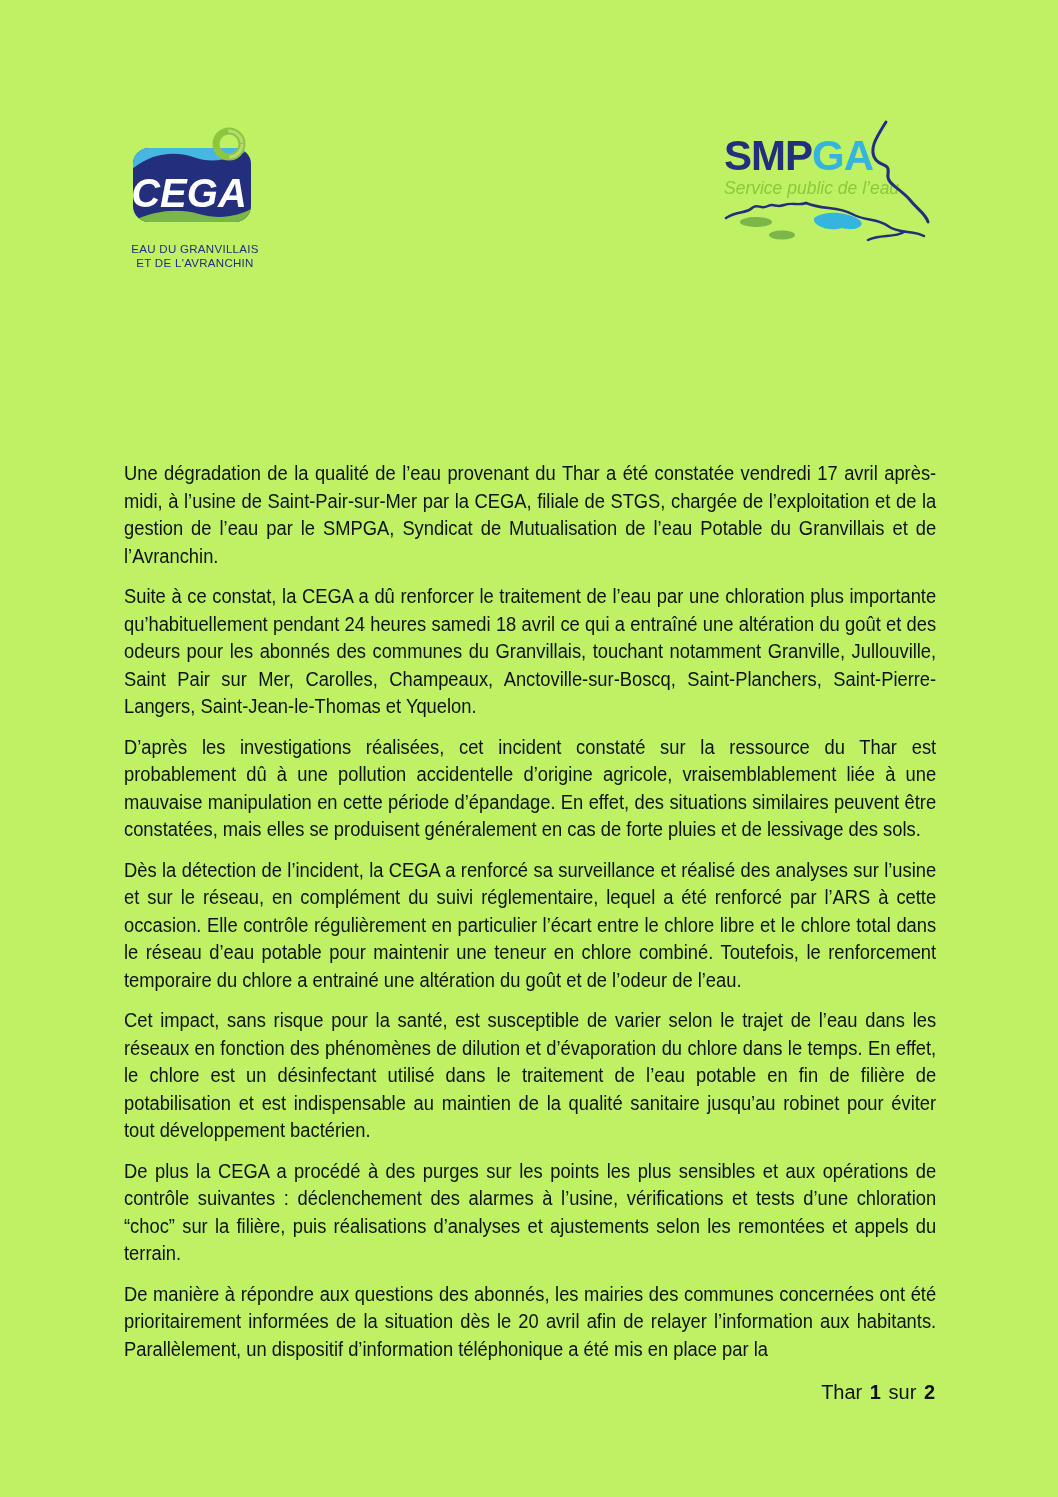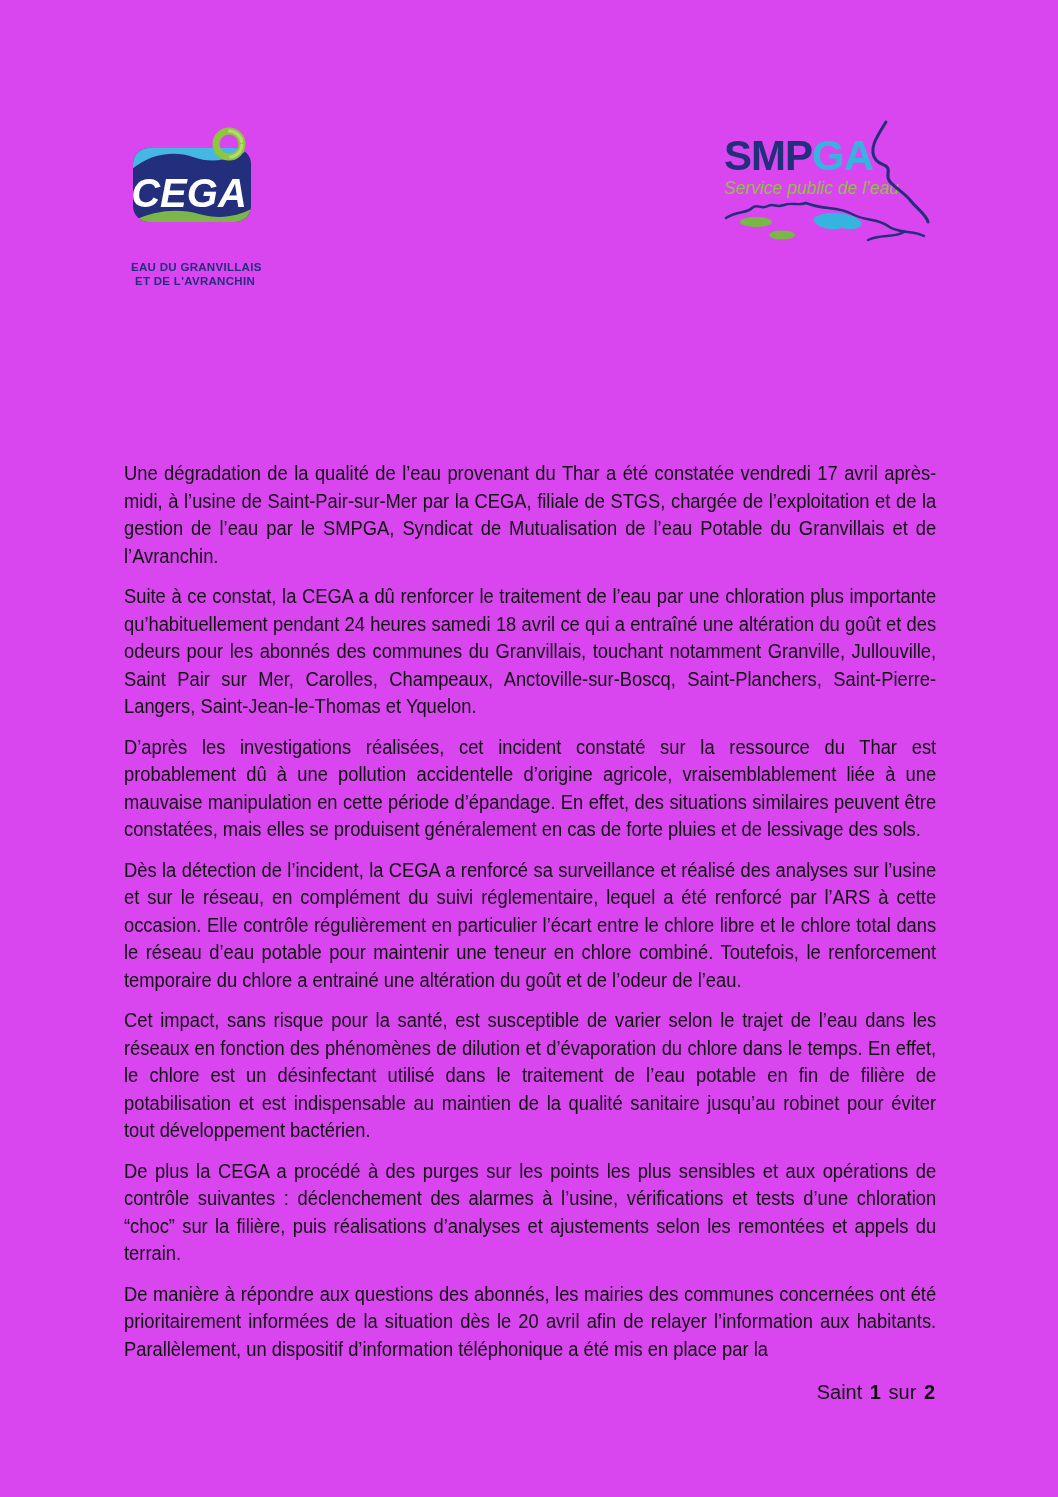--- a/index.html
+++ b/index.html
@@ -1,32 +1,32 @@
 <!DOCTYPE html>
 <html><head>
 <meta charset="utf-8">
 <style>
   html,body{margin:0;padding:0;background:#e9e9e9;}
   .page{
     position:relative;
     width:1058px;height:1497px;
     margin:0 auto;
-    background:#d946ef;
+    background:#bef264;
     font-family:"Liberation Sans",sans-serif;
     color:#1a1a1a;
     overflow:hidden;
   }
   
   .logos{
     position:absolute;left:0;top:0;width:1058px;height:260px;
   }
   .cega{position:absolute;left:131px;top:124px;width:128px;}
   .cega-tagline{
-    margin-top:20px;text-align:center;
-    color:#232e7d;font-weight:bold;font-size:11.5px;line-height:14px;
+    margin-top:2px;text-align:center;
+    color:#232e7d;font-weight:normal;font-size:11.5px;line-height:14px;
     letter-spacing:.3px;white-space:nowrap;
   }
   .smpga{position:absolute;left:718px;top:118px;width:212px;}
   
   .titleblock{position:absolute;left:124px;top:292px;width:812px;}
   .doc-title{
     margin:0;font-size:58px;font-weight:normal;letter-spacing:-1px;
     display:inline-block;transform:scaleX(.82);transform-origin:left top;
     white-space:nowrap;color:#111;line-height:62px;
   }
@@ -110,19 +110,19 @@
     <p>Une dégradation de la qualité de l’eau provenant du Thar a été constatée vendredi 17 avril après-midi, à l’usine de Saint-Pair-sur-Mer par la CEGA, filiale de STGS, chargée de l’exploitation et de la gestion de l’eau par le SMPGA, Syndicat de Mutualisation de l’eau Potable du Granvillais et de l’Avranchin.</p>
     <p>Suite à ce constat, la CEGA a dû renforcer le traitement de l’eau par une chloration plus importante qu’habituellement pendant 24 heures samedi 18 avril ce qui a entraîné une altération du goût et des odeurs pour les abonnés des communes du Granvillais, touchant notamment Granville, Jullouville, Saint Pair sur Mer, Carolles, Champeaux, Anctoville-sur-Boscq, Saint-Planchers, Saint-Pierre-Langers, Saint-Jean-le-Thomas et Yquelon.</p>
     <p>D’après les investigations réalisées, cet incident constaté sur la ressource du Thar est probablement dû à une pollution accidentelle d’origine agricole, vraisemblablement liée à une mauvaise manipulation en cette période d’épandage. En effet, des situations similaires peuvent être constatées, mais elles se produisent généralement en cas de forte pluies et de lessivage des sols.</p>
     <p>Dès la détection de l’incident, la CEGA a renforcé sa surveillance et réalisé des analyses sur l’usine et sur le réseau, en complément du suivi réglementaire, lequel a été renforcé par l’ARS à cette occasion. Elle contrôle régulièrement en particulier l’écart entre le chlore libre et le chlore total dans le réseau d’eau potable pour maintenir une teneur en chlore combiné. Toutefois, le renforcement temporaire du chlore a entrainé une altération du goût et de l’odeur de l’eau.</p>
     <p>Cet impact, sans risque pour la santé, est susceptible de varier selon le trajet de l’eau dans les réseaux en fonction des phénomènes de dilution et d’évaporation du chlore dans le temps. En effet, le chlore est un désinfectant utilisé dans le traitement de l’eau potable en fin de filière de potabilisation et est indispensable au maintien de la qualité sanitaire jusqu’au robinet pour éviter tout développement bactérien.</p>
     <p>De plus la CEGA a procédé à des purges sur les points les plus sensibles et aux opérations de contrôle suivantes : déclenchement des alarmes à l’usine, vérifications et tests d’une chloration “choc” sur la filière, puis réalisations d’analyses et ajustements selon les remontées et appels du terrain.</p>
     <p>De manière à répondre aux questions des abonnés, les mairies des communes concernées ont été prioritairement informées de la situation dès le 20 avril afin de relayer l’information aux habitants. Parallèlement, un dispositif d’information téléphonique a été mis en place par la</p>
   </div>
 
   <div class="footer">
-    <span>Saint</span>
+    <span>Thar</span>
     <b>1</b>
     <span>sur</span>
     <b>2</b>
   </div>
 
 </div>
 
 </body></html>

